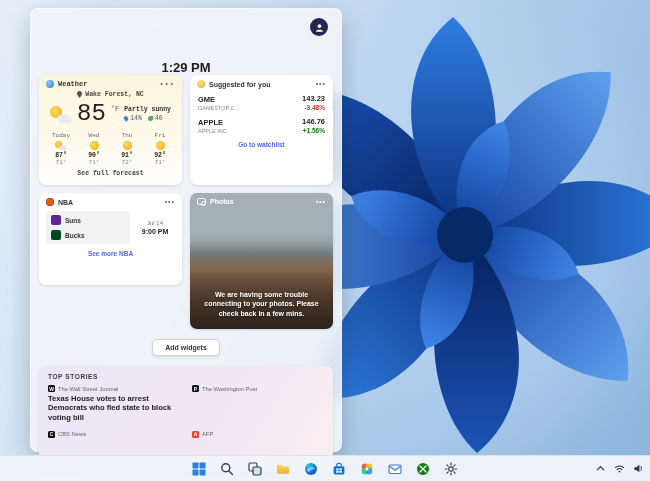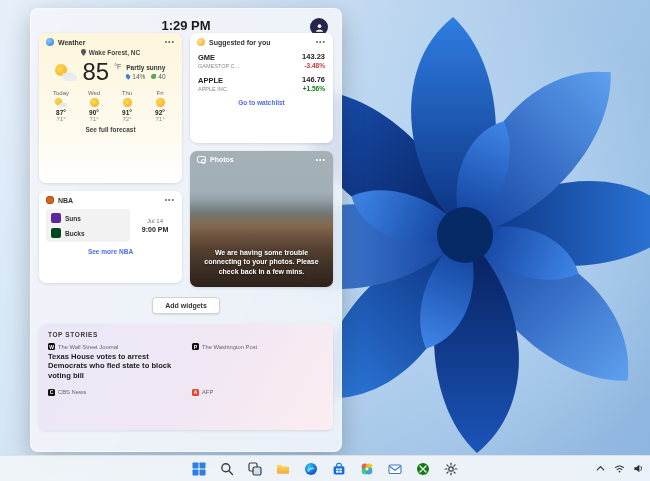--- a/index.html
+++ b/index.html
@@ -7,21 +7,21 @@
   .screen{ position:relative; width:650px; height:481px; overflow:hidden;
     background:linear-gradient(115deg,#e6f0fa 0%,#cfe2f4 30%,#a9c9e9 65%,#8cb4de 100%); }
 
   
   .bloom{ position:absolute; right:-40px; top:-30px; width:480px; height:540px; }
 
   
   .panel{ position:absolute; left:30px; top:8px; width:312px; height:444px;
     background:rgba(243,245,249,0.88); backdrop-filter:blur(8px);
     border-radius:8px; box-shadow:0 8px 24px rgba(0,0,0,0.22); border:1px solid rgba(255,255,255,0.5); }
-  .panel-time{ text-align:center; font-size:13px; font-weight:700; color:#1b1b1b; padding-top:9px; }
+  .panel-time{ text-align:center; font-size:13px; font-weight:700; color:#1b1b1b; padding-top:9px;margin-top:42px; }
   .avatar{ position:absolute; right:13px; top:9px; width:18px; height:18px; border-radius:50%;
     background:#28244d; display:flex; align-items:center; justify-content:center; cursor:pointer; }
   .avatar svg{ width:11px; height:11px; }
 
   .search{ margin:8px 16px 10px; height:20px; background:#fff; border:1px solid #d8d8d8; border-radius:3px;
     display:flex; align-items:center; gap:5px; padding:0 7px; box-shadow:0 1px 2px rgba(0,0,0,0.06); }
   .search svg{ width:9px; height:9px; flex:none; }
   .search input{ border:none; outline:none; font-size:7.5px; color:#333; width:100%; background:transparent;
     font-family:"Liberation Sans",sans-serif; }
   .search input::placeholder{ color:#8a8a8a; }
@@ -29,21 +29,21 @@
   .cols{ display:flex; gap:8px; padding:0 8px; }
   .col{ display:flex; flex-direction:column; gap:8px; width:144px; }
   .card{ background:#fff; border-radius:7px; box-shadow:0 1px 3px rgba(0,0,0,0.12); overflow:hidden; cursor:pointer; position:relative; }
   .card-head{ display:flex; align-items:center; gap:4px; padding:5px 7px 3px; }
   .card-title{ font-size:7px; font-weight:700; color:#333; flex:1; }
   .ellipsis{ font-size:7px; color:#666; letter-spacing:1px; line-height:4px; cursor:pointer; }
   .card-foot{ text-align:center; font-size:6.5px; color:#444; font-weight:700; padding:4px 0 6px; cursor:pointer; }
   .card-foot.link{ color:#4f6bed; }
 
   
-  .weather{ height:150px; background:linear-gradient(180deg,#fdf6dc 0%,#fefbef 70%,#ffffff 100%); }
+  .weather{ height:110px; background:linear-gradient(180deg,#fdf6dc 0%,#fefbef 70%,#ffffff 100%);font-family:Liberation Mono, monospace; }
   .wloc{ text-align:center; font-size:6.5px; color:#444; font-weight:700; display:flex; justify-content:center; gap:3px; align-items:center; }
   .wmain{ display:flex; align-items:center; justify-content:center; gap:5px; padding:4px 6px 2px; }
   .icon-partly{ position:relative; width:22px; height:17px; flex:none; }
   .icon-partly .sun{ position:absolute; left:0; top:0; width:12px; height:12px; border-radius:50%;
     background:radial-gradient(circle at 40% 40%, #ffd95c, #f6a713); }
   .icon-partly .cloud{ position:absolute; right:0; bottom:0; width:14px; height:7px; border-radius:7px;
     background:#e9ecef; box-shadow:-2px -2px 0 -1px #dfe3e7; }
   .wtemp{ font-size:24px; font-weight:400; color:#222; line-height:1; }
   .wunit{ font-size:7px; color:#555; align-self:flex-start; margin-top:3px; }
   .wcond{ font-size:6.5px; color:#333; font-weight:700; }

